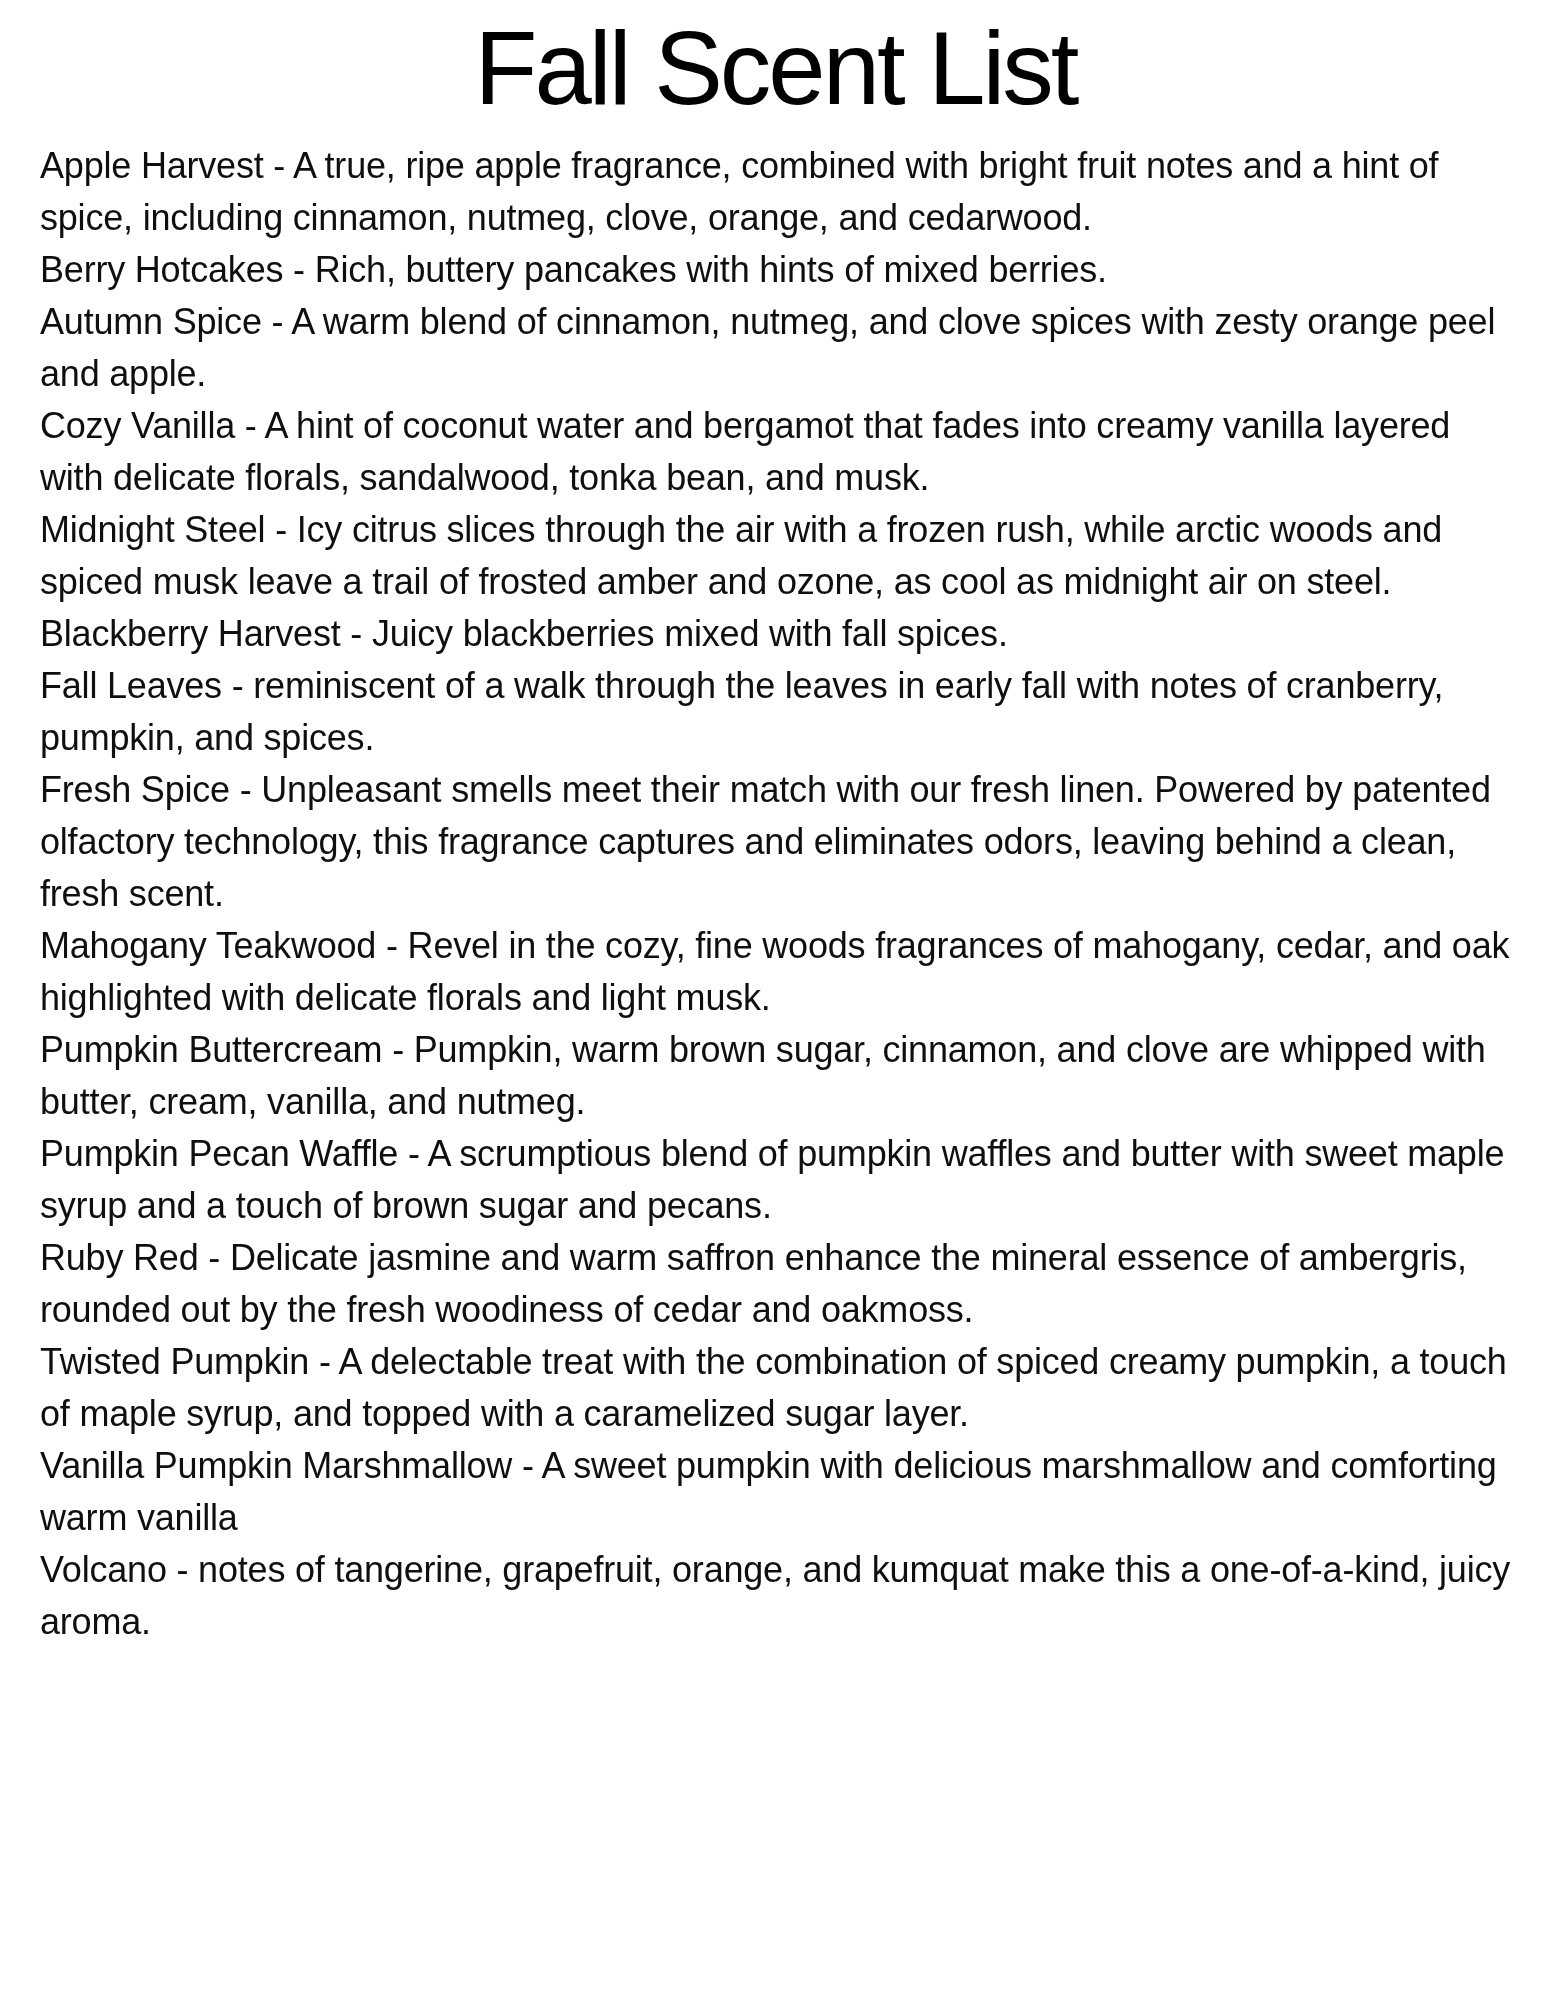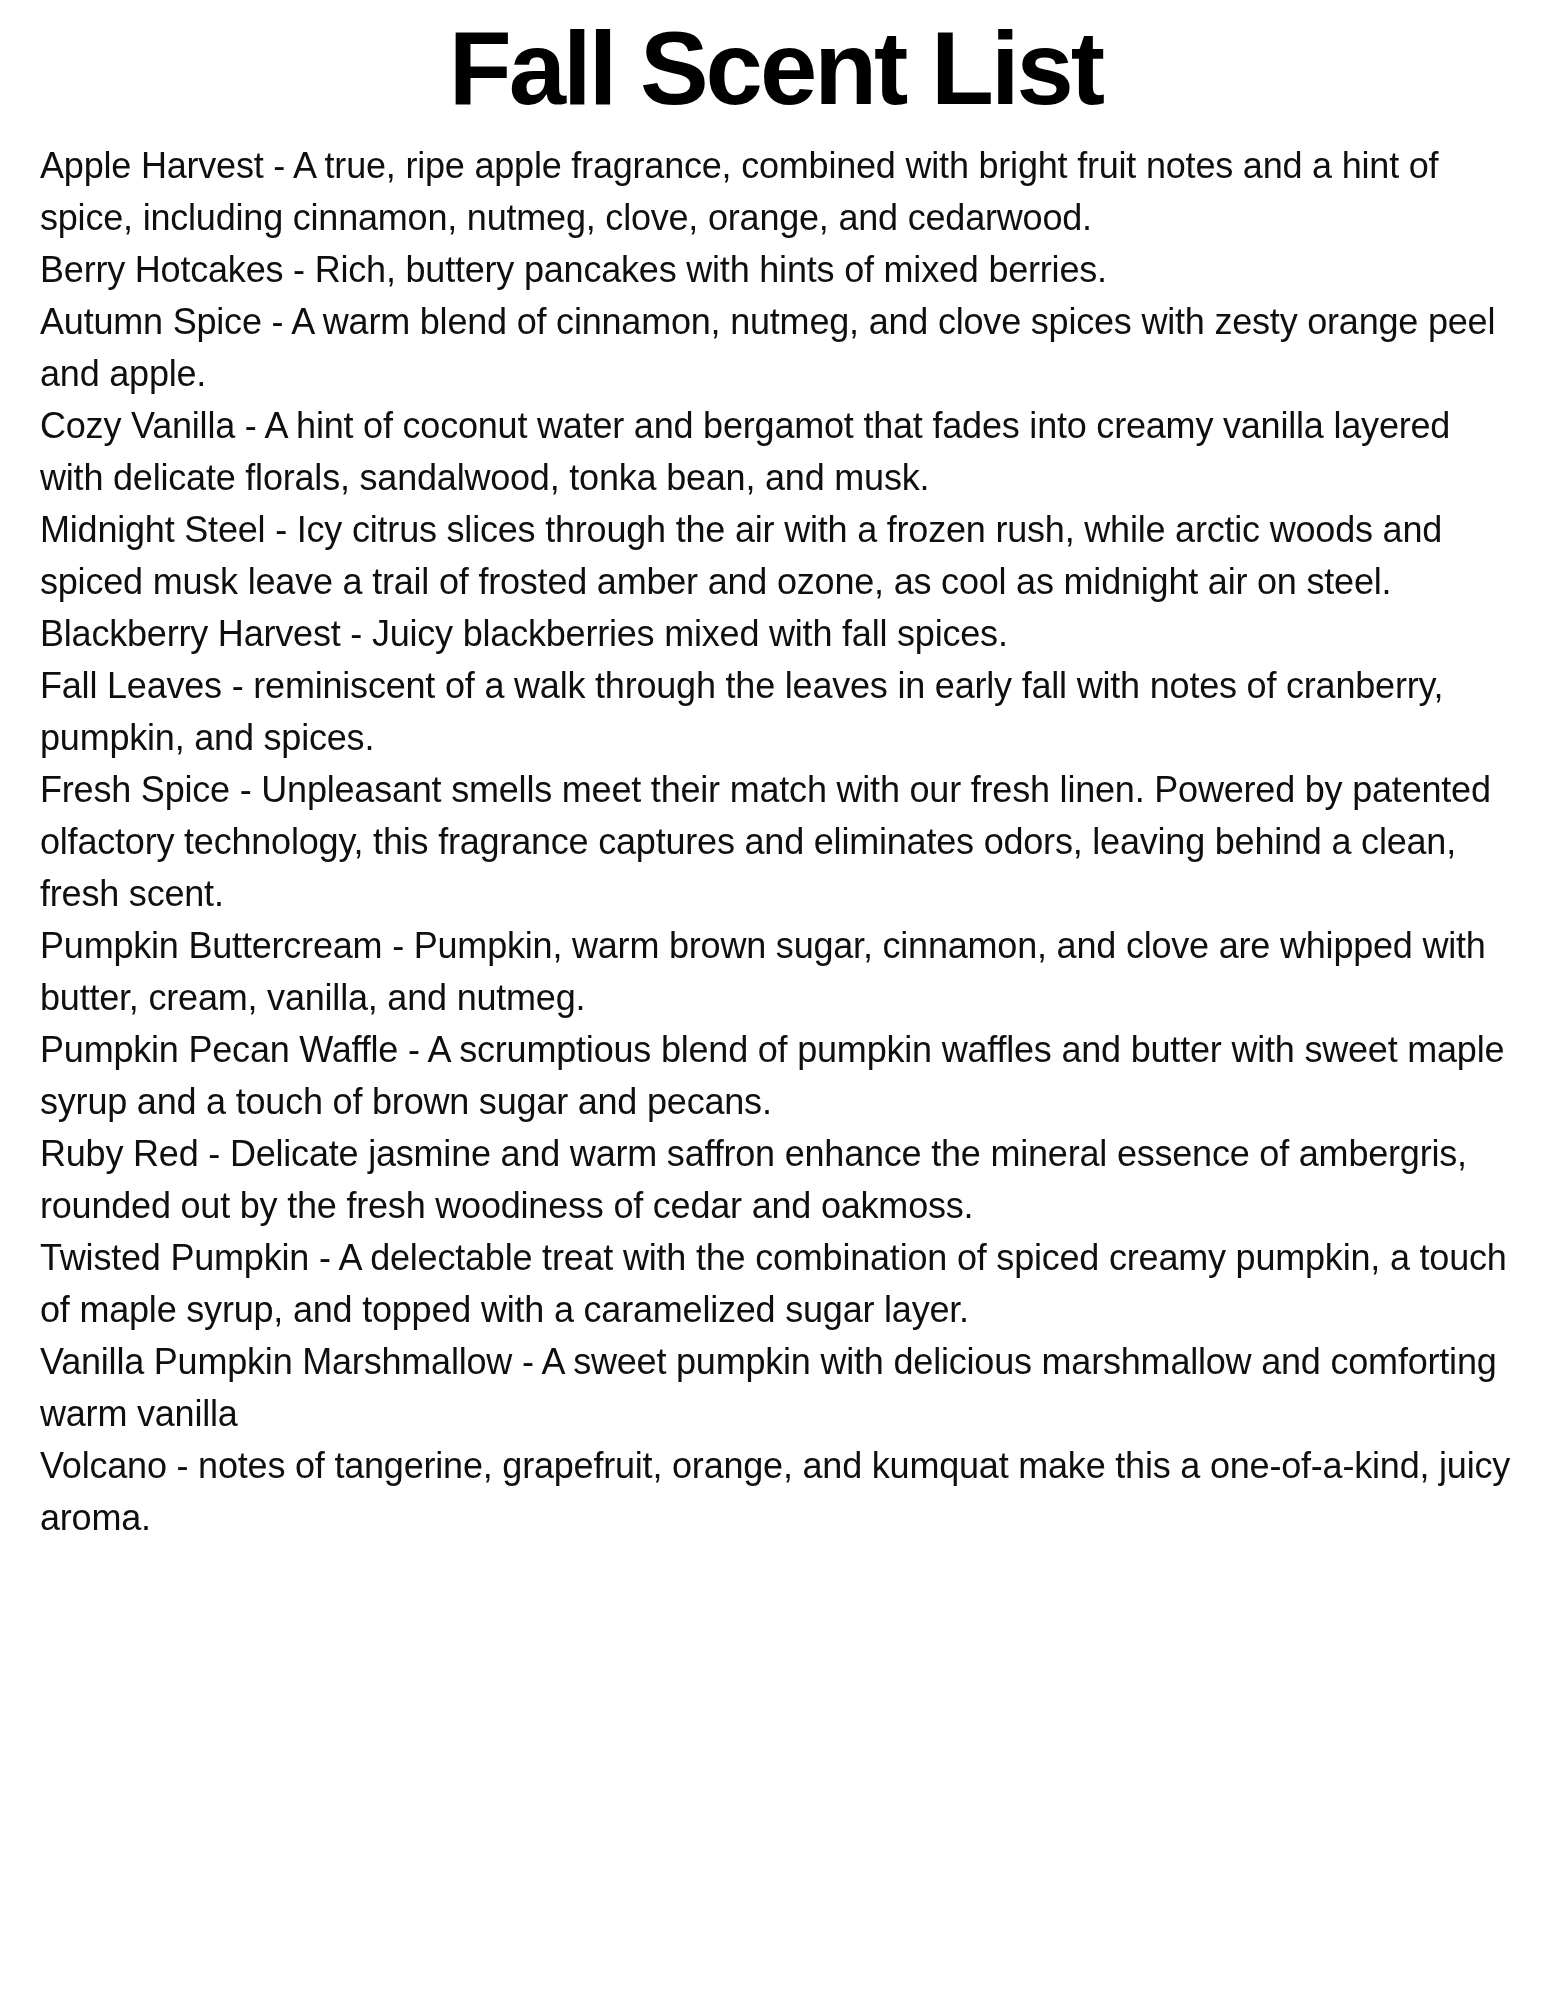--- a/index.html
+++ b/index.html
@@ -19,21 +19,21 @@
     width: 1545px;
     height: 2000px;
     padding: 8px 34px 0 40px;
     background: #ffffff;
   }
   .title {
     margin: 0 0 10px 0;
     text-align: center;
     font-size: 103px;
     line-height: 1.18;
-    font-weight: 700;
+    font-weight: 400;
     letter-spacing: -3px;
     color: #000000;
   }
   .list {
     width: 100%;
   }
   .scent {
     margin: 0;
     font-size: 36px;
     line-height: 52px;
@@ -53,20 +53,21 @@
   <h1 class="title">Fall Scent List</h1>
   <div class="list" id="scent-list">
       <p class="scent"><span class="scent-name">Apple Harvest </span><span class="scent-desc">- A true, ripe apple fragrance, combined with bright fruit notes and a hint of spice, including cinnamon, nutmeg, clove, orange, and cedarwood.</span></p>
       <p class="scent"><span class="scent-name">Berry Hotcakes</span><span class="scent-desc"> - Rich, buttery pancakes with hints of mixed berries.</span></p>
       <p class="scent"><span class="scent-name">Autumn Spice</span><span class="scent-desc"> - A warm blend of cinnamon, nutmeg, and clove spices with zesty orange peel and apple.</span></p>
       <p class="scent"><span class="scent-name">Cozy Vanilla</span><span class="scent-desc"> - A hint of coconut water and bergamot that fades into creamy vanilla layered with delicate florals, sandalwood, tonka bean, and musk.</span></p>
       <p class="scent"><span class="scent-name">Midnight Steel</span><span class="scent-desc"> - Icy citrus slices through the air with a frozen rush, while arctic woods and spiced musk leave a trail of frosted amber and ozone, as cool as midnight air on steel.</span></p>
       <p class="scent"><span class="scent-name">Blackberry Harvest</span><span class="scent-desc"> - Juicy blackberries mixed with fall spices.</span></p>
       <p class="scent"><span class="scent-name">Fall Leaves</span><span class="scent-desc"> - reminiscent of a walk through the leaves in early fall with notes of cranberry, pumpkin, and spices.</span></p>
       <p class="scent"><span class="scent-name">Fresh Spice </span><span class="scent-desc">- Unpleasant smells meet their match with our fresh linen. Powered by patented olfactory technology, this fragrance captures and eliminates odors, leaving behind a clean, fresh scent.</span></p>
+      <p class="scent"><span class="scent-name">Mahogany Teakwood</span><span class="scent-desc"> - Revel in the cozy, fine woods fragrances of mahogany, cedar, and oak highlighted with delicate florals and light musk.</span></p>
       <p class="scent"><span class="scent-name">Pumpkin Buttercream</span><span class="scent-desc"> - Pumpkin, warm brown sugar, cinnamon, and clove are whipped with butter, cream, vanilla, and nutmeg.</span></p>
       <p class="scent"><span class="scent-name">Pumpkin Pecan Waffle</span><span class="scent-desc"> - A scrumptious blend of pumpkin waffles and butter with sweet maple syrup and a touch of brown sugar and pecans.</span></p>
       <p class="scent"><span class="scent-name">Ruby Red</span><span class="scent-desc"> - Delicate jasmine and warm saffron enhance the mineral essence of ambergris, rounded out by the fresh woodiness of cedar and oakmoss.</span></p>
       <p class="scent"><span class="scent-name">Twisted Pumpkin </span><span class="scent-desc">- A delectable treat with the combination of spiced creamy pumpkin, a touch of maple syrup, and topped with a caramelized sugar layer.</span></p>
       <p class="scent"><span class="scent-name">Vanilla Pumpkin Marshmallow </span><span class="scent-desc">- A sweet pumpkin with delicious marshmallow and comforting warm vanilla</span></p>
       <p class="scent"><span class="scent-name">Volcano</span><span class="scent-desc"> - notes of tangerine, grapefruit, orange, and kumquat make this a one-of-a-kind, juicy aroma.</span></p>
     </div>
 </div>
 
 </body></html>

